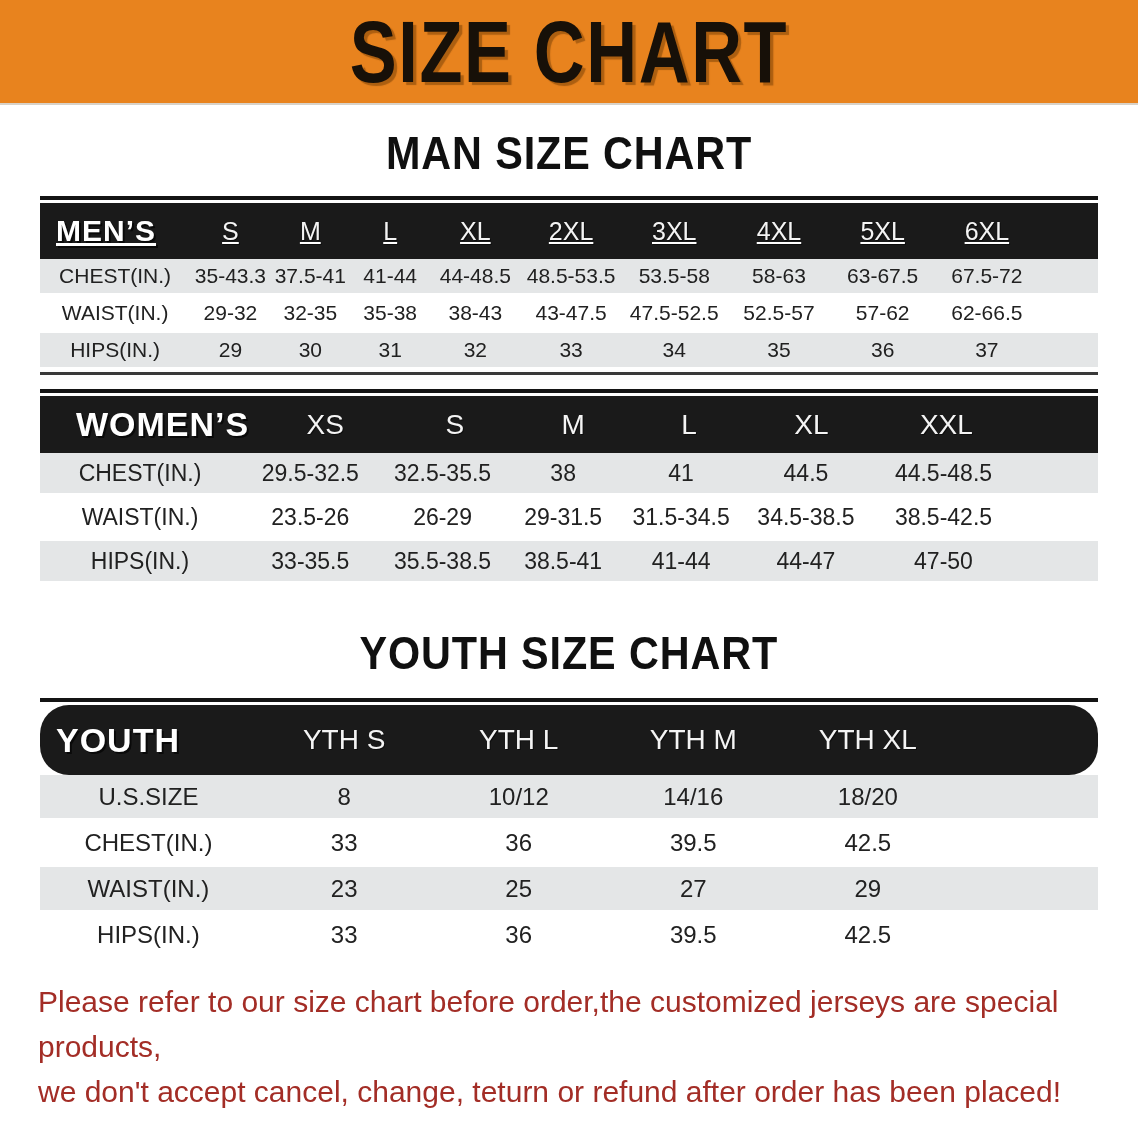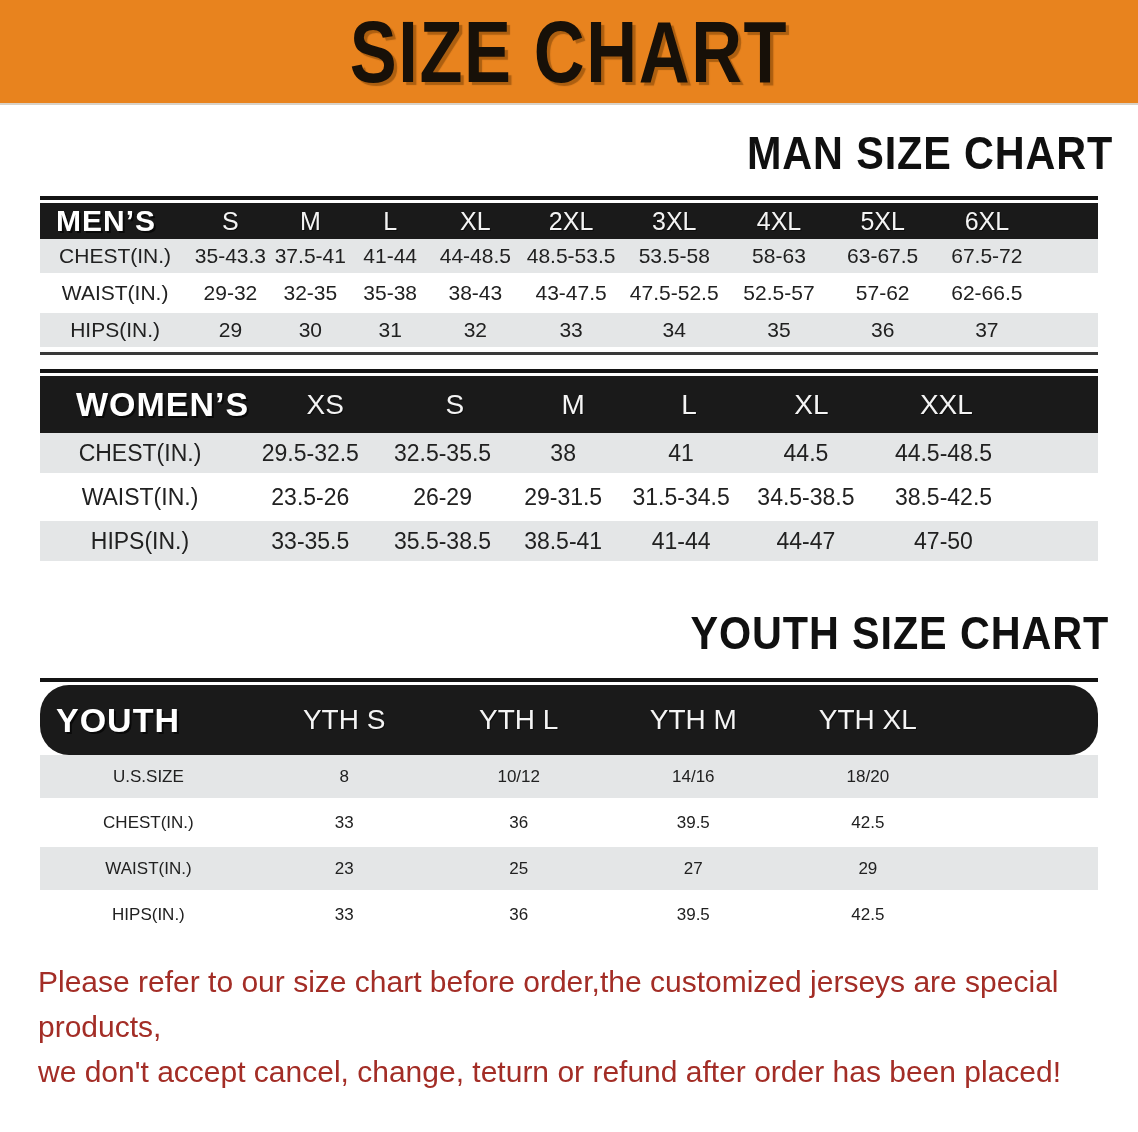--- a/index.html
+++ b/index.html
@@ -8,55 +8,55 @@
     font-family:"Liberation Sans", sans-serif;background:#fff;
     --banner-bg:#E8831E; --bar:#1A1A1A; --stripe:#E4E6E7; --red:#A32D26;
   }
   
   .banner{height:103px;background:var(--banner-bg);display:flex;align-items:center;justify-content:center;
           border-bottom:2px solid #d8d2c8;}
   .banner-title{font-size:88px;font-weight:bold;color:#171008;letter-spacing:2px;
                 transform:scaleX(0.80);transform-origin:center;
                 text-shadow:4px 3px 1px rgba(100,50,0,0.45);white-space:nowrap;}
   
-  .hd-wrap{text-align:right;}
+  .hd-wrap{text-align:center;}
   .hd{display:inline-block;font-size:47px;font-weight:bold;color:#101010;
       transform:scaleX(0.88);transform-origin:center;letter-spacing:1px;white-space:nowrap;}
   .hd-man{margin-top:20px;}
   .hd-women{margin-top:26px;}
   .hd-youth{margin-top:40px;}
   
   .sizetable{width:1058px;margin:0 auto;border-top:4px solid #141414;padding-top:3px;}
   .thead,.trow{display:grid;grid-template-columns:var(--cols);align-items:center;}
   .thead{background:var(--bar);color:#fff;}
   .corner{font-weight:bold;color:#fff;padding-left:16px;letter-spacing:1px;
           text-shadow:2px 2px 0 rgba(0,0,0,0.65);}
   .colhead{text-align:center;color:#f4f4f4;text-shadow:1px 1px 0 rgba(0,0,0,0.5);}
   .tbody .trow{background:#fff;border-bottom:3px solid #fff;}
   .tbody .trow:nth-child(odd){background:var(--stripe);}
   .rowlabel,.cell{text-align:center;color:#212121;}
   
   .t-men{--cols:14.2% 7.6% 7.5% 7.6% 8.5% 9.6% 9.9% 9.9% 9.7% 10%;margin-top:16px;
          border-bottom:3px solid #3a3a3a;padding-bottom:2px;}
-  .t-men .thead{height:36px;}
+  .t-men .thead{height:56px;text-decoration:underline;}
   .t-men .corner{font-size:30px;}
   .t-men .colhead{font-size:25px;}
   .t-men .trow{height:34px;font-size:21px;}
   
   .t-women{--cols:18.9% 13.3% 11.7% 11.1% 11.2% 12.4% 13.6%;margin-top:14px;}
   .t-women .thead{height:57px;padding-left:20px;}
   .t-women .corner{font-size:34px;}
   .t-women .colhead{font-size:28px;}
   .t-women .trow{height:40px;font-size:23px;border-bottom-width:4px;}
   
   .t-youth{--cols:20.5% 16.5% 16.5% 16.5% 16.5%;margin-top:18px;}
   .t-youth .thead{height:70px;border-radius:29px;}
   .t-youth .corner{font-size:34px;}
   .t-youth .colhead{font-size:28px;}
-  .t-youth .trow{height:43px;font-size:17px;}
+  .t-youth .trow{height:43px;font-size:24px;}
   
   .footnote{margin:20px 0 0 38px;width:1072px;color:var(--red);
             font-size:30px;line-height:45px;letter-spacing:0;}
 </style>
 </head>
 <body>
 
 <div class="page" style="--banner-bg: #E8831E; --bar: #1A1A1A; --stripe: #E4E6E7; --red: #A32D26;">
 
   <div class="banner">

